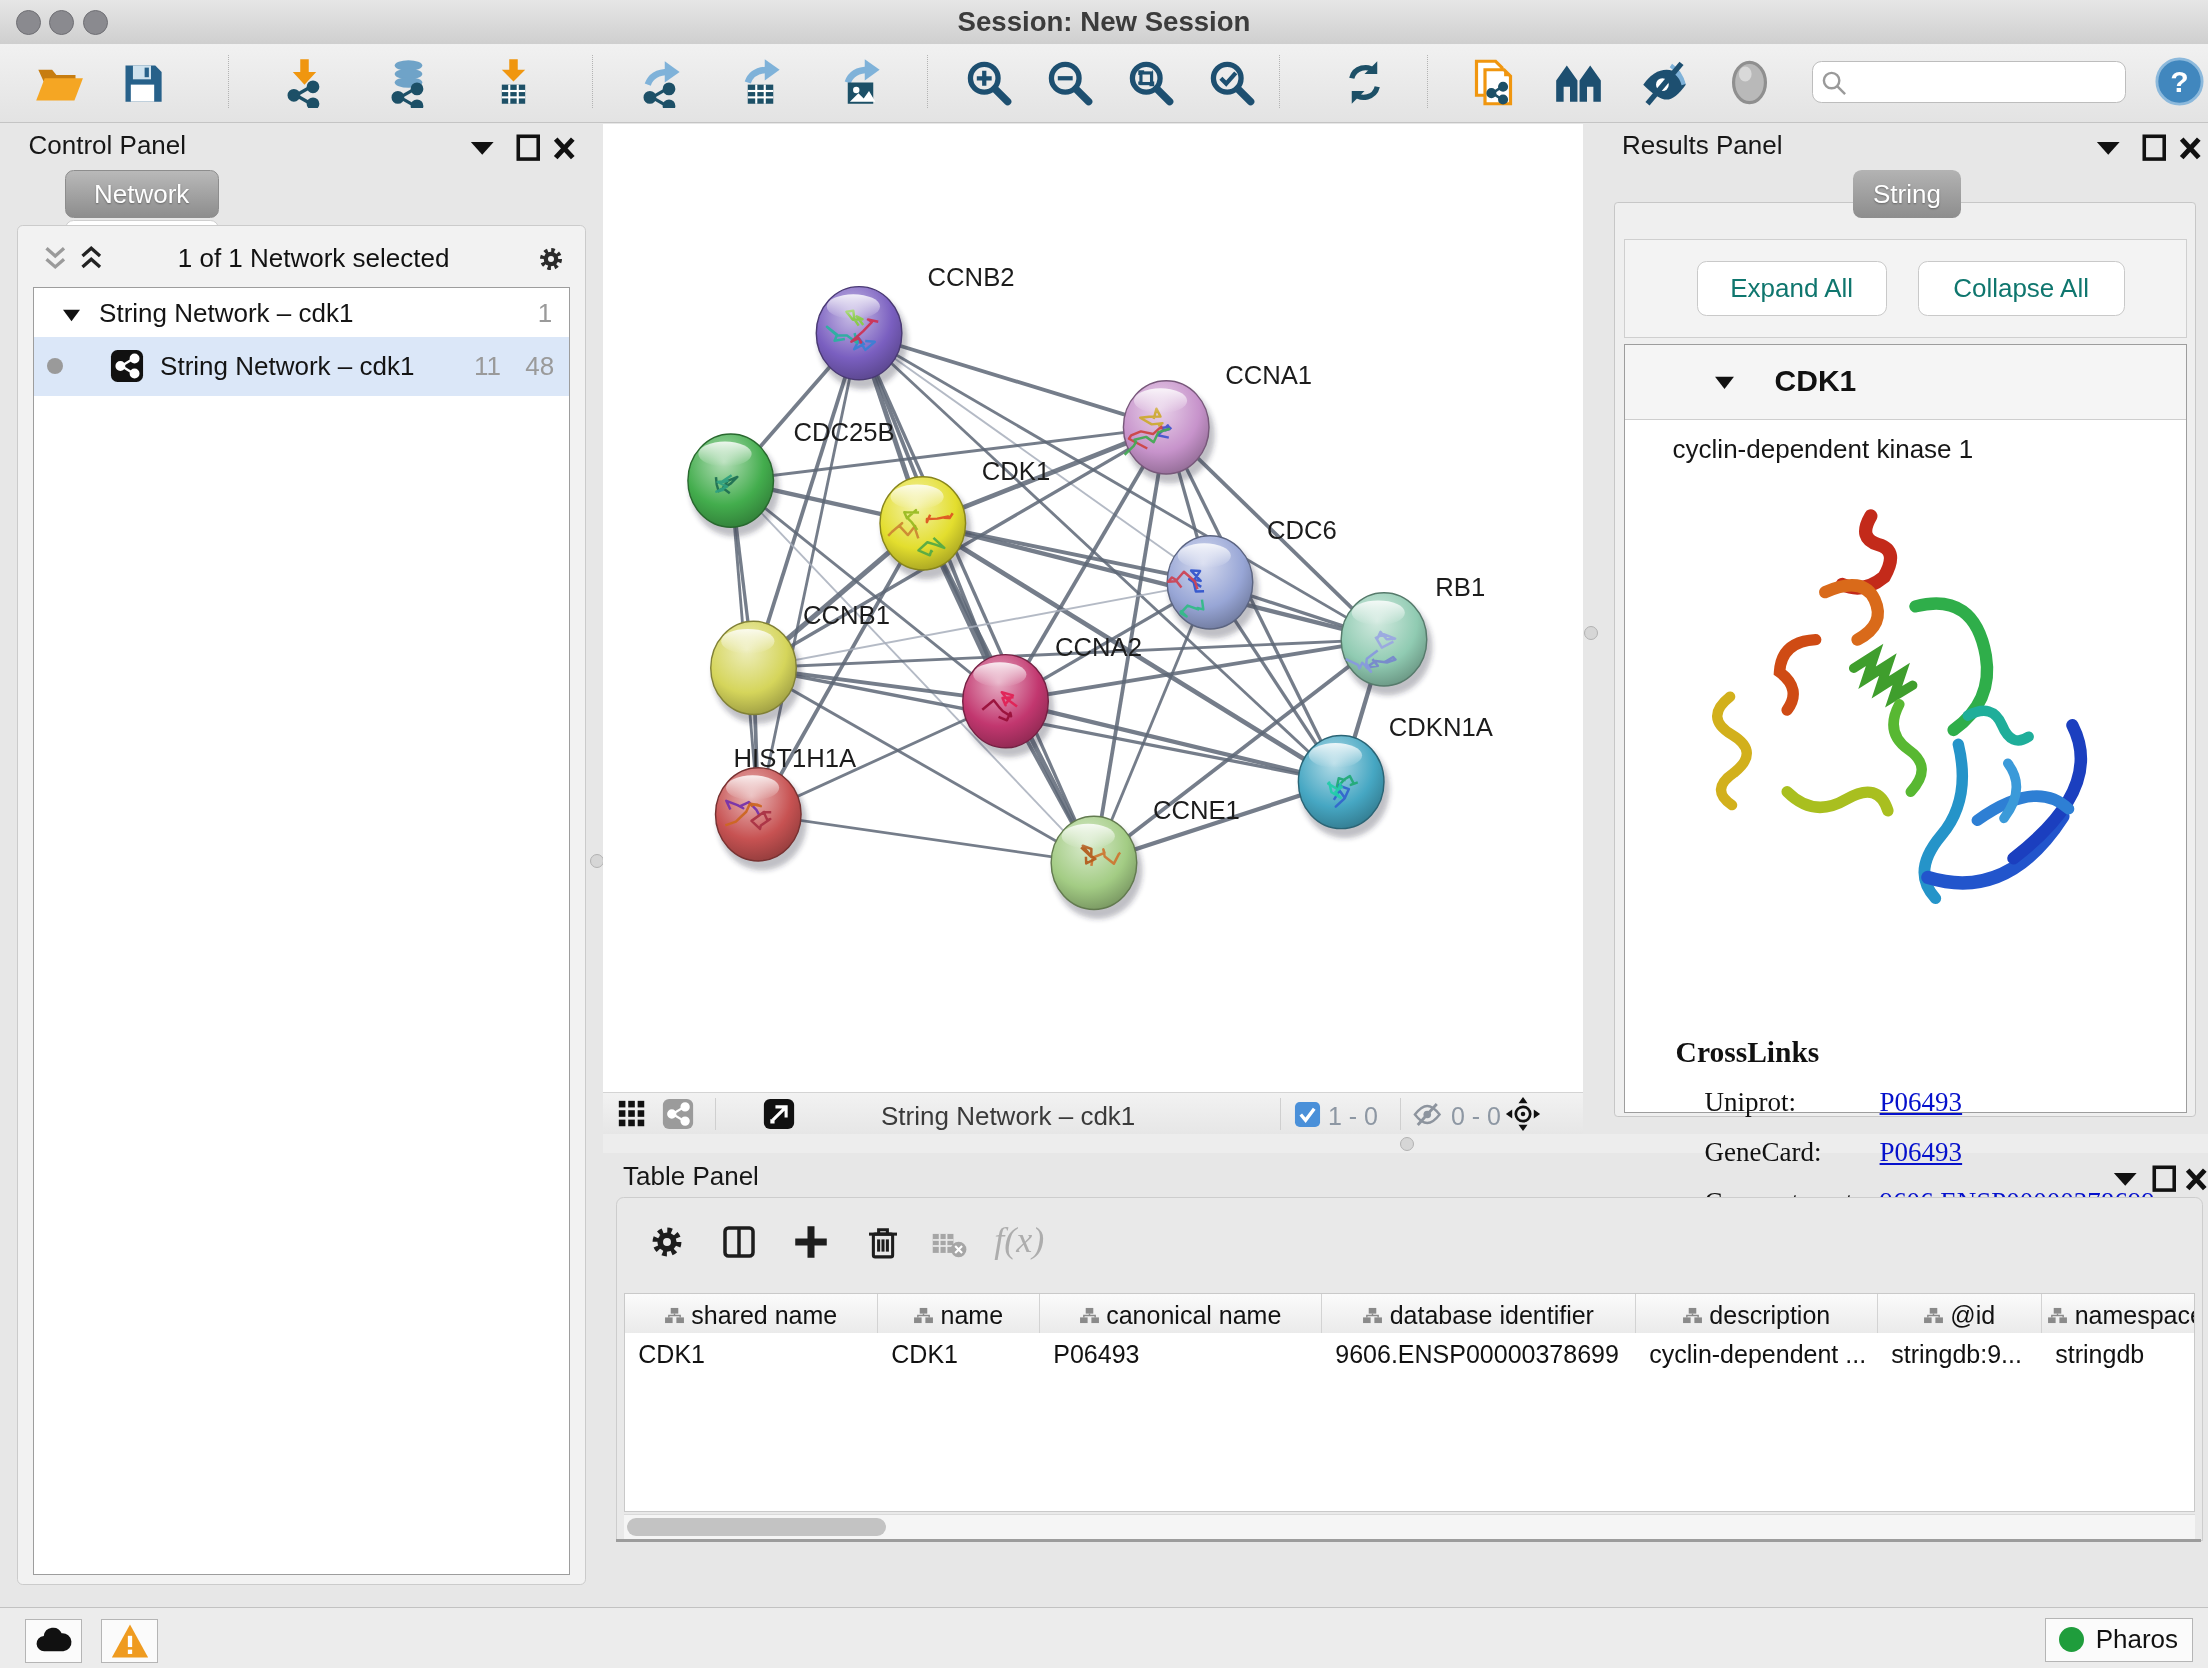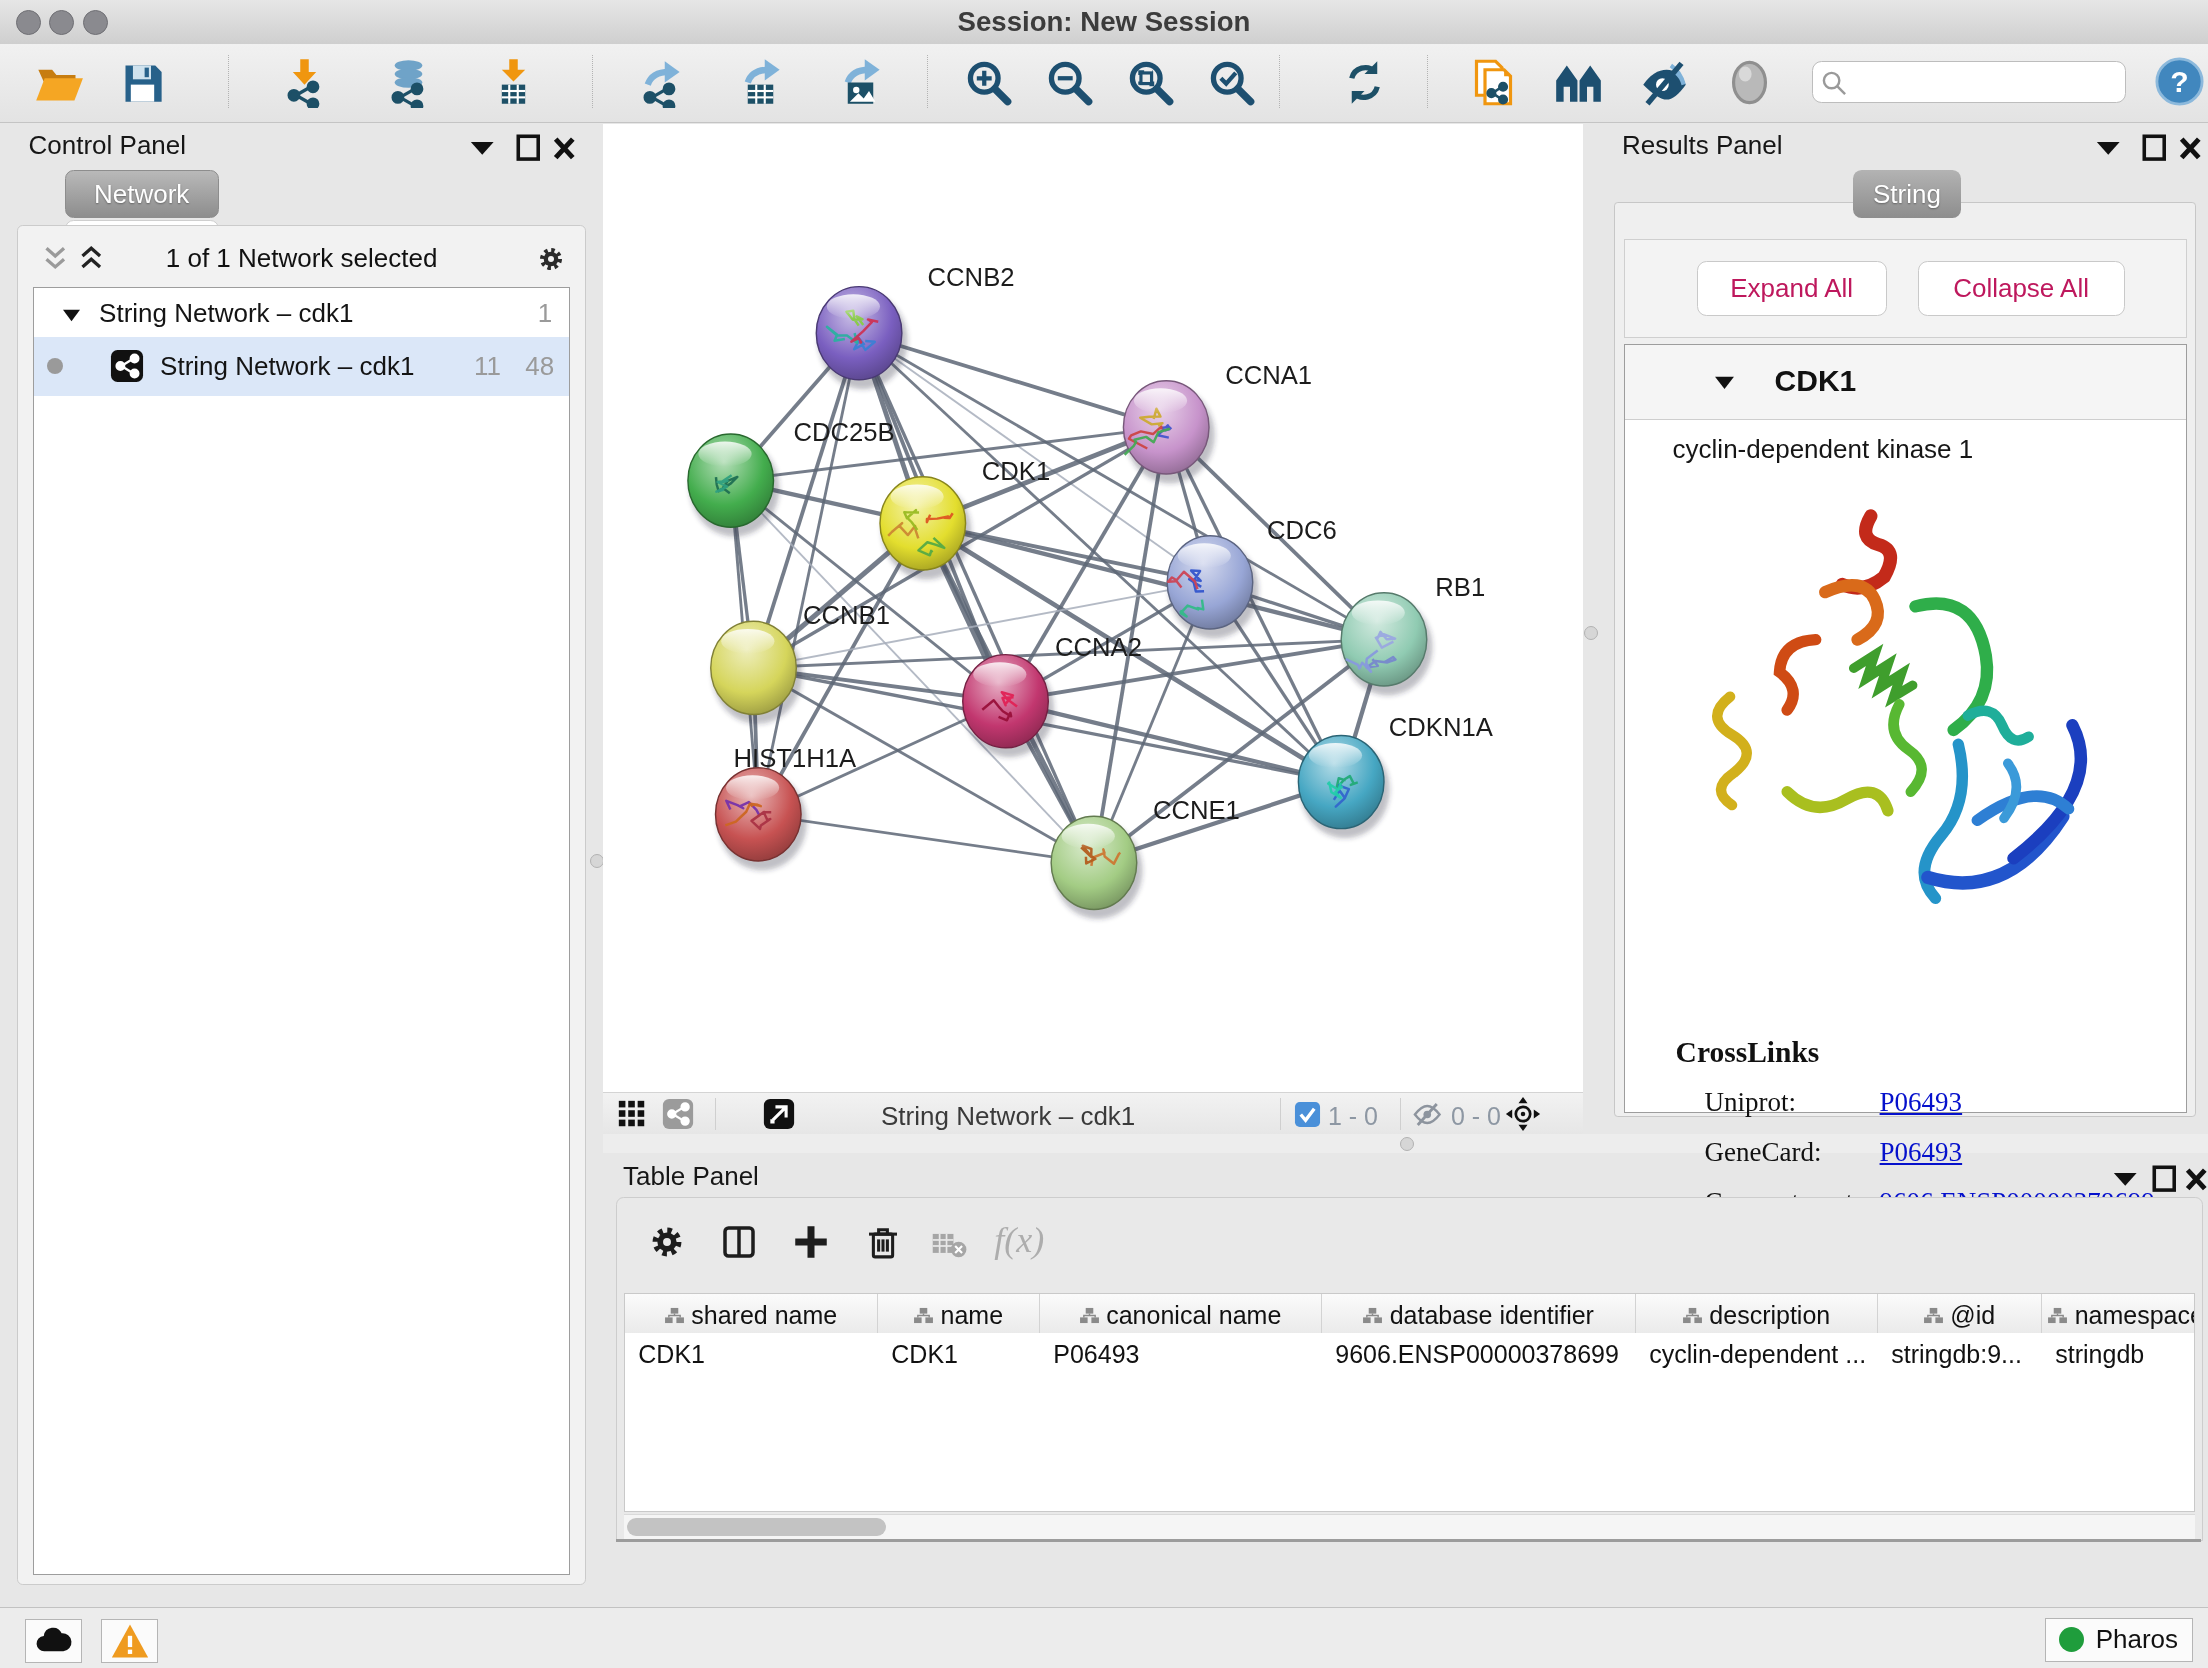--- a/index.html
+++ b/index.html
@@ -30,21 +30,21 @@
   
   .cp{left:9.5px;top:124px;width:582px;height:1459px;}
   .tabs-row{position:absolute;display:flex;gap:1.9px;flex-direction:column;}
   .tab{height:48px;padding:0 28.5px;font-size:26px;border:1px solid #cfcfcf;background:#fff;
     color:#111;border-radius:8.6px;font-family:"Liberation Sans",sans-serif;}
   .tab.selected{background:linear-gradient(#b9b9b9,#8d8d8d);color:#fff;border-color:#8d8d8d;
     text-shadow:0 1px 1.9px rgba(0,0,0,.35);}
   .cp-box{position:absolute;left:7.6px;top:101px;width:567px;height:1358px;background:#f2f2f2;
     border:1px solid #cbcbcb;border-radius:5.7px;}
   .cp-status{position:absolute;left:0;top:11.4px;width:100%;height:42px;}
-  .cp-status .txt{position:absolute;left:0;top:5.7px;width:100%;text-align:center;font-size:26px;color:#111;}
+  .cp-status .txt{position:absolute;left:12px;top:5.7px;width:100%;text-align:center;font-size:26px;color:#111;}
   .tree{position:absolute;left:15px;top:61px;width:535px;height:1286px;background:#fff;
     border:1px solid #9d9d9d;}
   .tree-row1{position:absolute;left:0;top:3.8px;width:100%;height:46px;}
   .tree-row2{position:absolute;left:0;top:49px;width:100%;height:59px;background:#dbe7f8;}
   .tree-label{font-size:26px;color:#141414;}
   .tree-count{font-size:26px;color:#9a9a9a;}
   
   .netcanvas{left:603px;top:124px;width:980px;height:968px;background:#fff;}
   .netbar{left:603px;top:1092px;width:980px;height:42px;
     background:linear-gradient(#f2f2f2,#e6e6e6);border-top:1px solid #d4d4d4;}
@@ -57,21 +57,21 @@
   
   .rp{left:1598px;top:124px;width:611px;height:1010px;}
   .rp-outer{position:absolute;left:16px;top:78px;width:580px;height:913px;background:#efefef;
     border:1px solid #c7c7c7;border-radius:3.8px;}
   .rp-tab{position:absolute;left:255px;top:46px;width:108px;height:48px;
     background:linear-gradient(#b3b3b3,#8d8d8d);border-radius:8.6px;color:#fff;font-size:26px;
     text-align:center;line-height:48px;text-shadow:0 1px 1.9px rgba(0,0,0,.35);z-index:3;}
   .rp-buttons{position:absolute;left:8.6px;top:36px;width:561px;height:97px;background:#f3f3f3;
     border:1px solid #cfcfcf;}
   .rp-btn{position:absolute;top:21px;height:55px;background:#fff;border:1px solid #c9c9c9;
-    border-radius:9.5px;font-size:26px;font-family:"Liberation Sans",sans-serif;color:#be185d;}
+    border-radius:9.5px;font-size:26px;font-family:"Liberation Sans",sans-serif;color:#0f766e;}
   .rp-section{position:absolute;left:8.6px;top:141px;width:561px;height:767px;background:#fff;
     border:1px solid #9d9d9d;}
   .rp-sec-head{position:absolute;left:0;top:0;width:100%;height:74px;background:#f5f5f5;
     border-bottom:1px solid #cecece;}
   .rp-name{position:absolute;left:150px;top:19px;font-size:30px;font-weight:bold;color:#111;}
   .rp-desc{position:absolute;left:48px;top:89px;font-size:26px;color:#161616;}
   .xl-title{position:absolute;left:51px;top:691px;font-family:"Liberation Serif",serif;
     font-weight:bold;font-size:29.5px;color:#111;}
   .xl-rows{position:absolute;left:80px;top:734px;width:457px;}
   .xl-row{height:50px;position:relative;}

